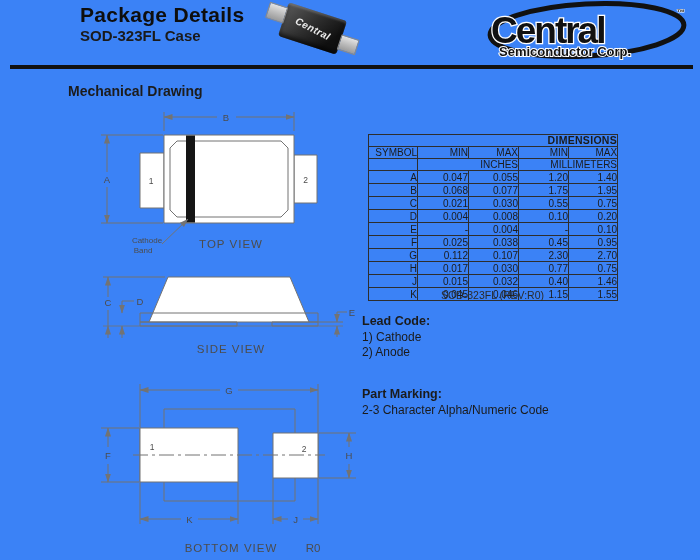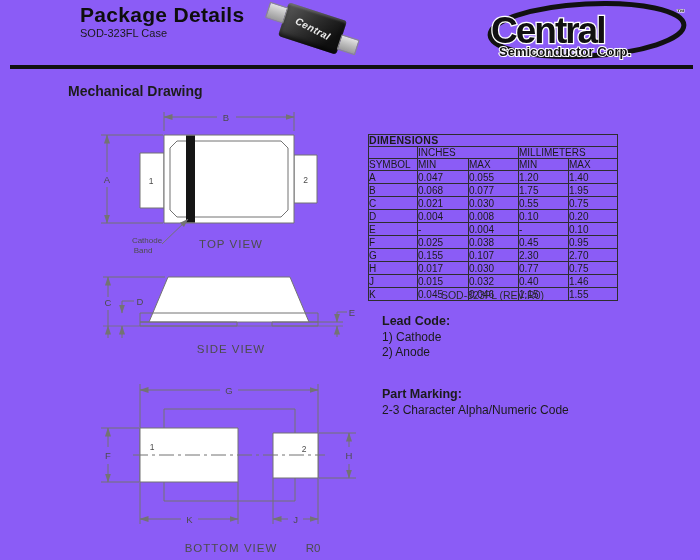--- a/index.html
+++ b/index.html
@@ -1,48 +1,48 @@
 <!DOCTYPE html>
 <html><head>
 <meta charset="utf-8">
 <style>
   html,body{margin:0;padding:0;background:#e8e8e8;}
   .page{
-    position:relative;width:700px;height:560px;background:#8b5cf6;
+    position:relative;width:700px;height:560px;background:#3b82f6;
     font-family:"Liberation Sans",sans-serif;overflow:hidden;
     -webkit-font-smoothing:antialiased;
   }
   .abs{position:absolute;}
   
   .title{left:80px;top:3px;font-size:21px;font-weight:bold;letter-spacing:.3px;color:#0e0e0e;}
-  .subtitle{left:80px;top:27px;font-size:11px;font-weight:normal;color:#1a1a1a;}
+  .subtitle{left:80px;top:27px;font-size:15px;font-weight:bold;color:#1a1a1a;}
   .rule{left:10px;top:65px;width:683px;height:4px;background:#111;}
   
   .chip-wrap{left:251px;top:2px;width:112px;height:60px;}
   .chip-rot{position:absolute;left:13px;top:9px;display:flex;align-items:center;transform:rotate(18deg);}
   .chip-lead{width:17px;background:linear-gradient(180deg,#e3e3e3,#b9b9b9 55%,#9a9a9a);border:1px solid #8a8a8a;border-radius:1px;}
   .chip-lead.l{height:15px;transform:translateY(-4px);}
   .chip-lead.r{height:14px;transform:translateY(4px);}
   .chip-body{width:61px;height:35px;margin:0 -1px;border-radius:3px;
     background:linear-gradient(125deg,#5a5a5a 0%,#2e2e2e 45%,#101010 80%);
     box-shadow:inset 0 2px 2px rgba(255,255,255,.18), inset 0 -3px 4px rgba(0,0,0,.6);
     display:flex;align-items:center;justify-content:center;}
   .chip-body span{color:#ececec;font-size:10px;font-weight:bold;font-style:italic;
     letter-spacing:.5px;transform:rotate(9deg);}
   
   .mech{left:68px;top:83px;font-size:14px;font-weight:bold;color:#1c1c1c;}
   
   .dim-table{left:368px;top:134px;border-collapse:collapse;table-layout:fixed;width:249px;
-    font-size:10px;color:#1b1b1b;text-align:left;}
+    font-size:10px;color:#1b1b1b;text-align:right;}
   .dim-table td{border:1px solid #2e2e2e;padding:0;height:12px;line-height:11px;overflow:hidden;}
   .dim-table tr.hdr td{height:11px;}
   .t-title{font-weight:bold;font-size:10.5px;letter-spacing:.3px;}
   .footnote{left:368px;top:289px;width:249px;text-align:center;font-size:10.5px;color:#2a2a2a;}
   
-  .block{left:382px;font-size:12px;color:#1b1b1b;line-height:15px;}
+  .block{left:362px;font-size:12px;color:#1b1b1b;line-height:15px;}
   .block .bt{font-weight:bold;font-size:12.5px;margin-bottom:1px;}
   .lead-code{top:314px;}
   .part-marking{top:387px;}
   
   .draw{left:95px;top:105px;}
   .draw line,.draw rect,.draw path,.draw polygon{vector-effect:non-scaling-stroke;}
   
   .logo{left:487px;top:1px;}
 </style>
 </head>
@@ -201,31 +201,31 @@
         <col style="width:51px">
         <col style="width:50px">
       <col style="width:50px">
         <col style="width:49px">
     </colgroup>
     <tbody>
       <tr class="hdr">
         <td colspan="5" class="t-title">DIMENSIONS</td>
       </tr>
       <tr class="hdr">
-        <td></td>
-        <td colspan="2">INCHES</td>
-        <td colspan="2">MILLIMETERS</td>
-      </tr>
-      <tr class="hdr">
         <td>SYMBOL</td>
         <td>MIN</td>
         <td>MAX</td>
         <td>MIN</td>
         <td>MAX</td>
       </tr>
+      <tr class="hdr">
+        <td></td>
+        <td colspan="2">INCHES</td>
+        <td colspan="2">MILLIMETERS</td>
+      </tr>
       <tr>
         <td>A</td>
         <td>0.047</td>
         <td>0.055</td>
         <td>1.20</td>
         <td>1.40</td>
       </tr>
       <tr>
         <td>B</td>
         <td>0.068</td>
@@ -256,21 +256,21 @@
       </tr>
       <tr>
         <td>F</td>
         <td>0.025</td>
         <td>0.038</td>
         <td>0.45</td>
         <td>0.95</td>
       </tr>
       <tr>
         <td>G</td>
-        <td>0.155</td>
+        <td>0.112</td>
         <td>0.107</td>
         <td>2.30</td>
         <td>2.70</td>
       </tr>
       <tr>
         <td>H</td>
         <td>0.017</td>
         <td>0.030</td>
         <td>0.77</td>
         <td>0.75</td>

